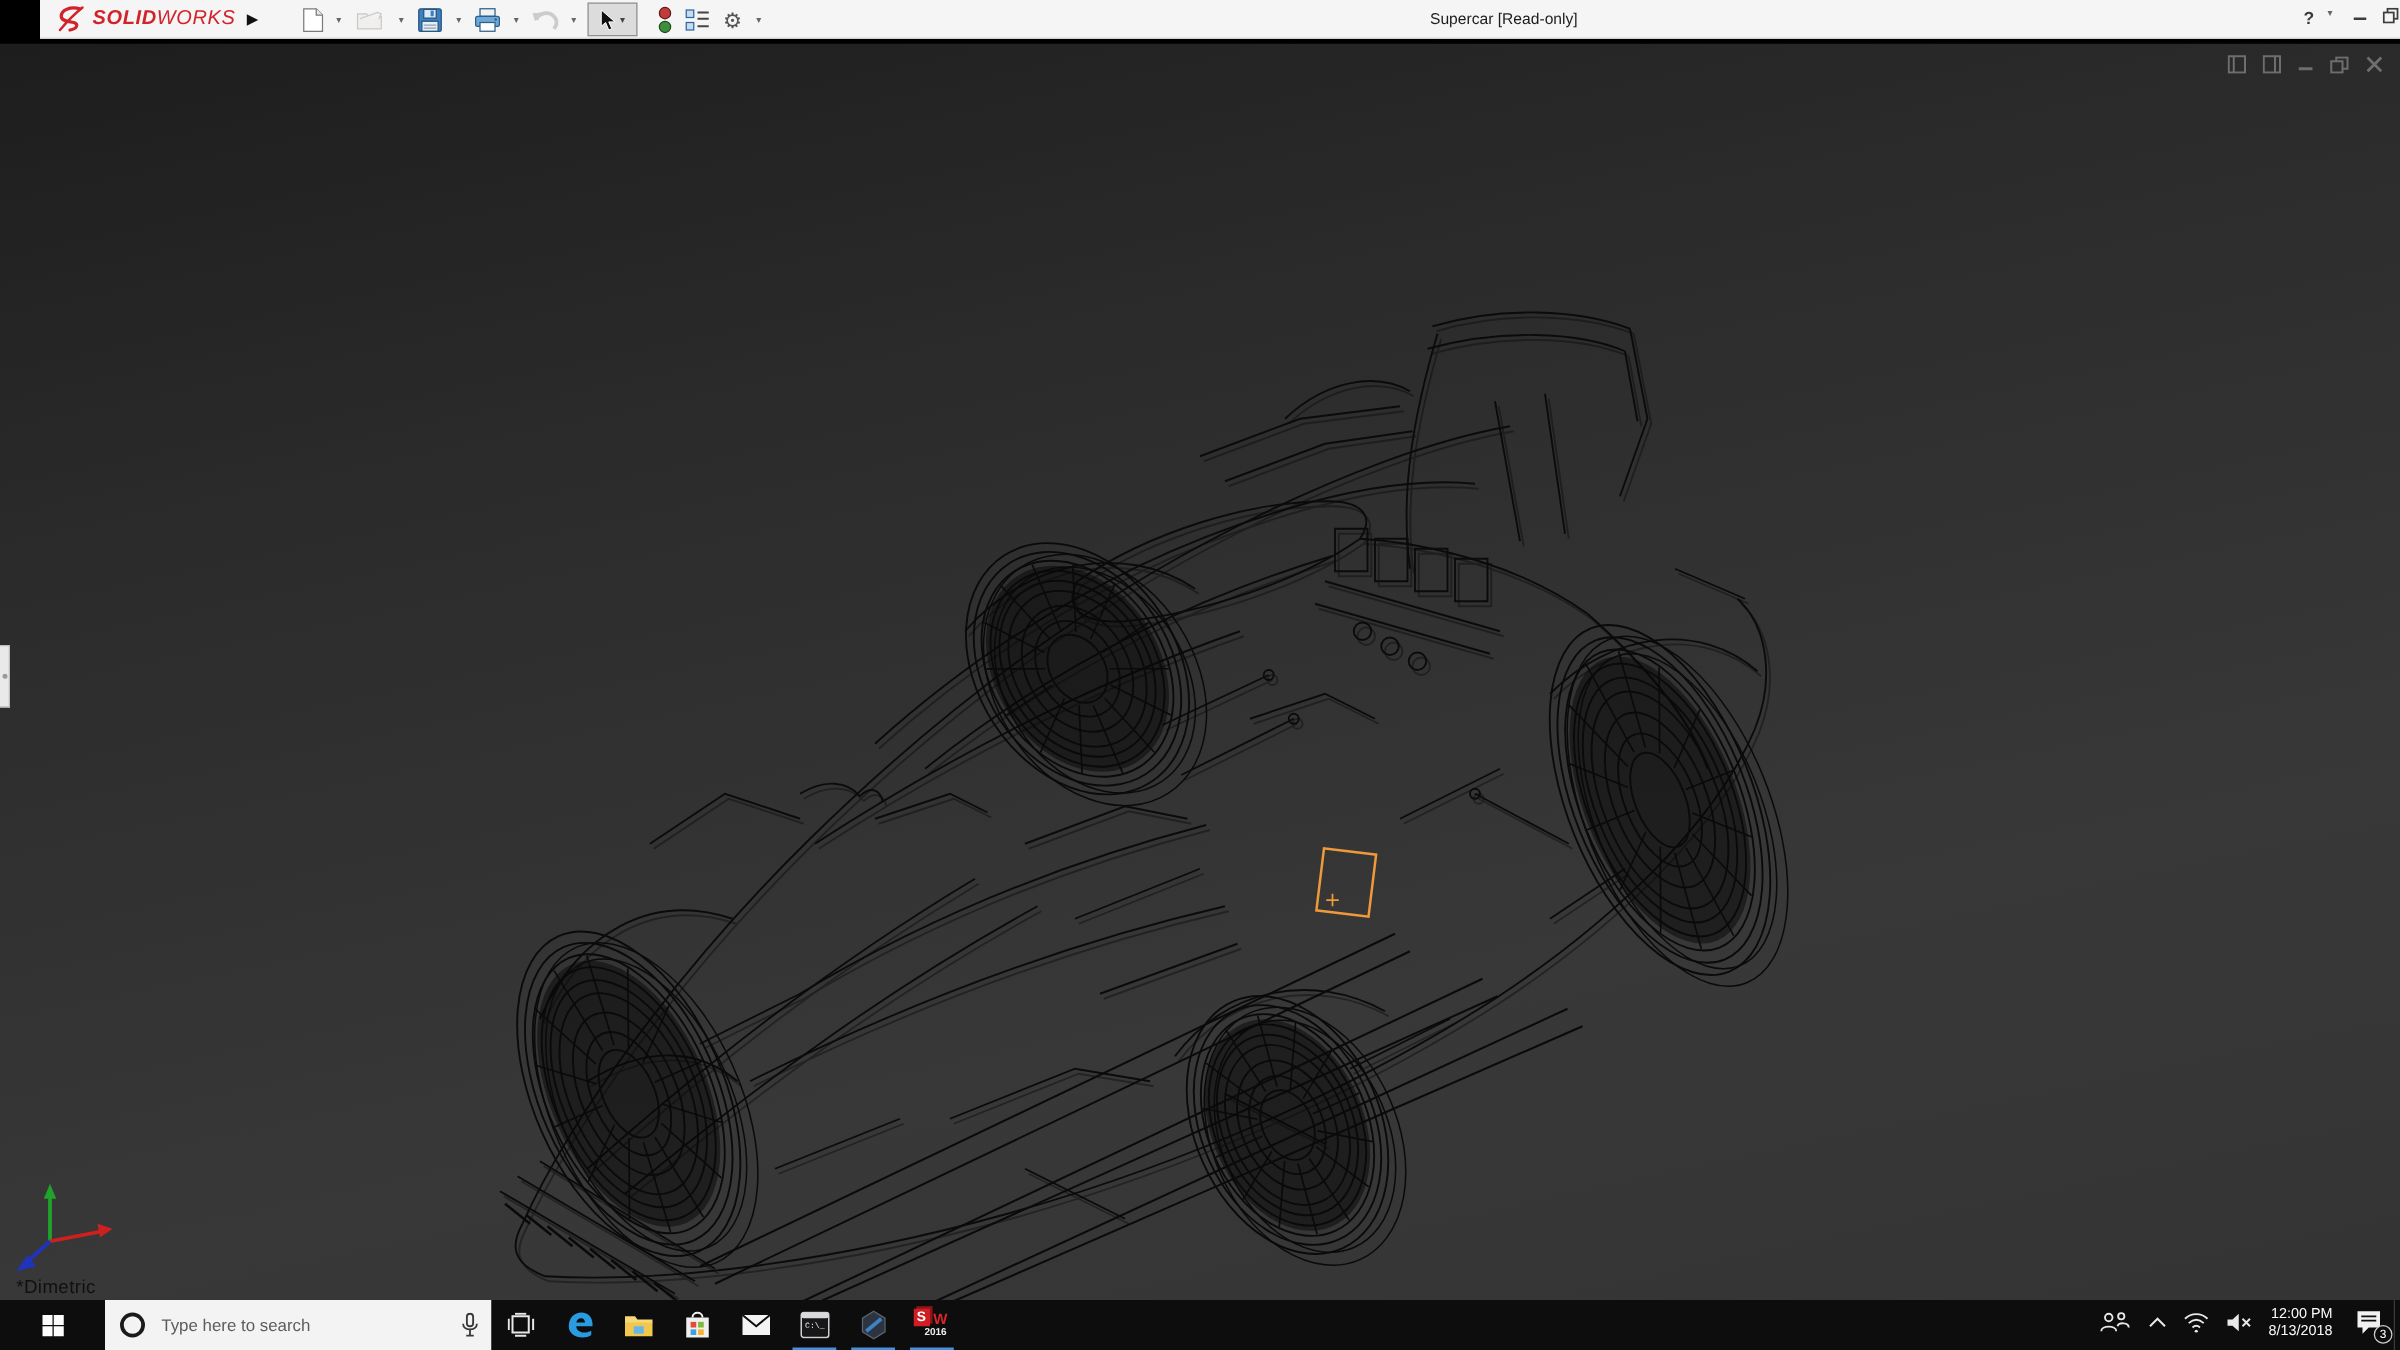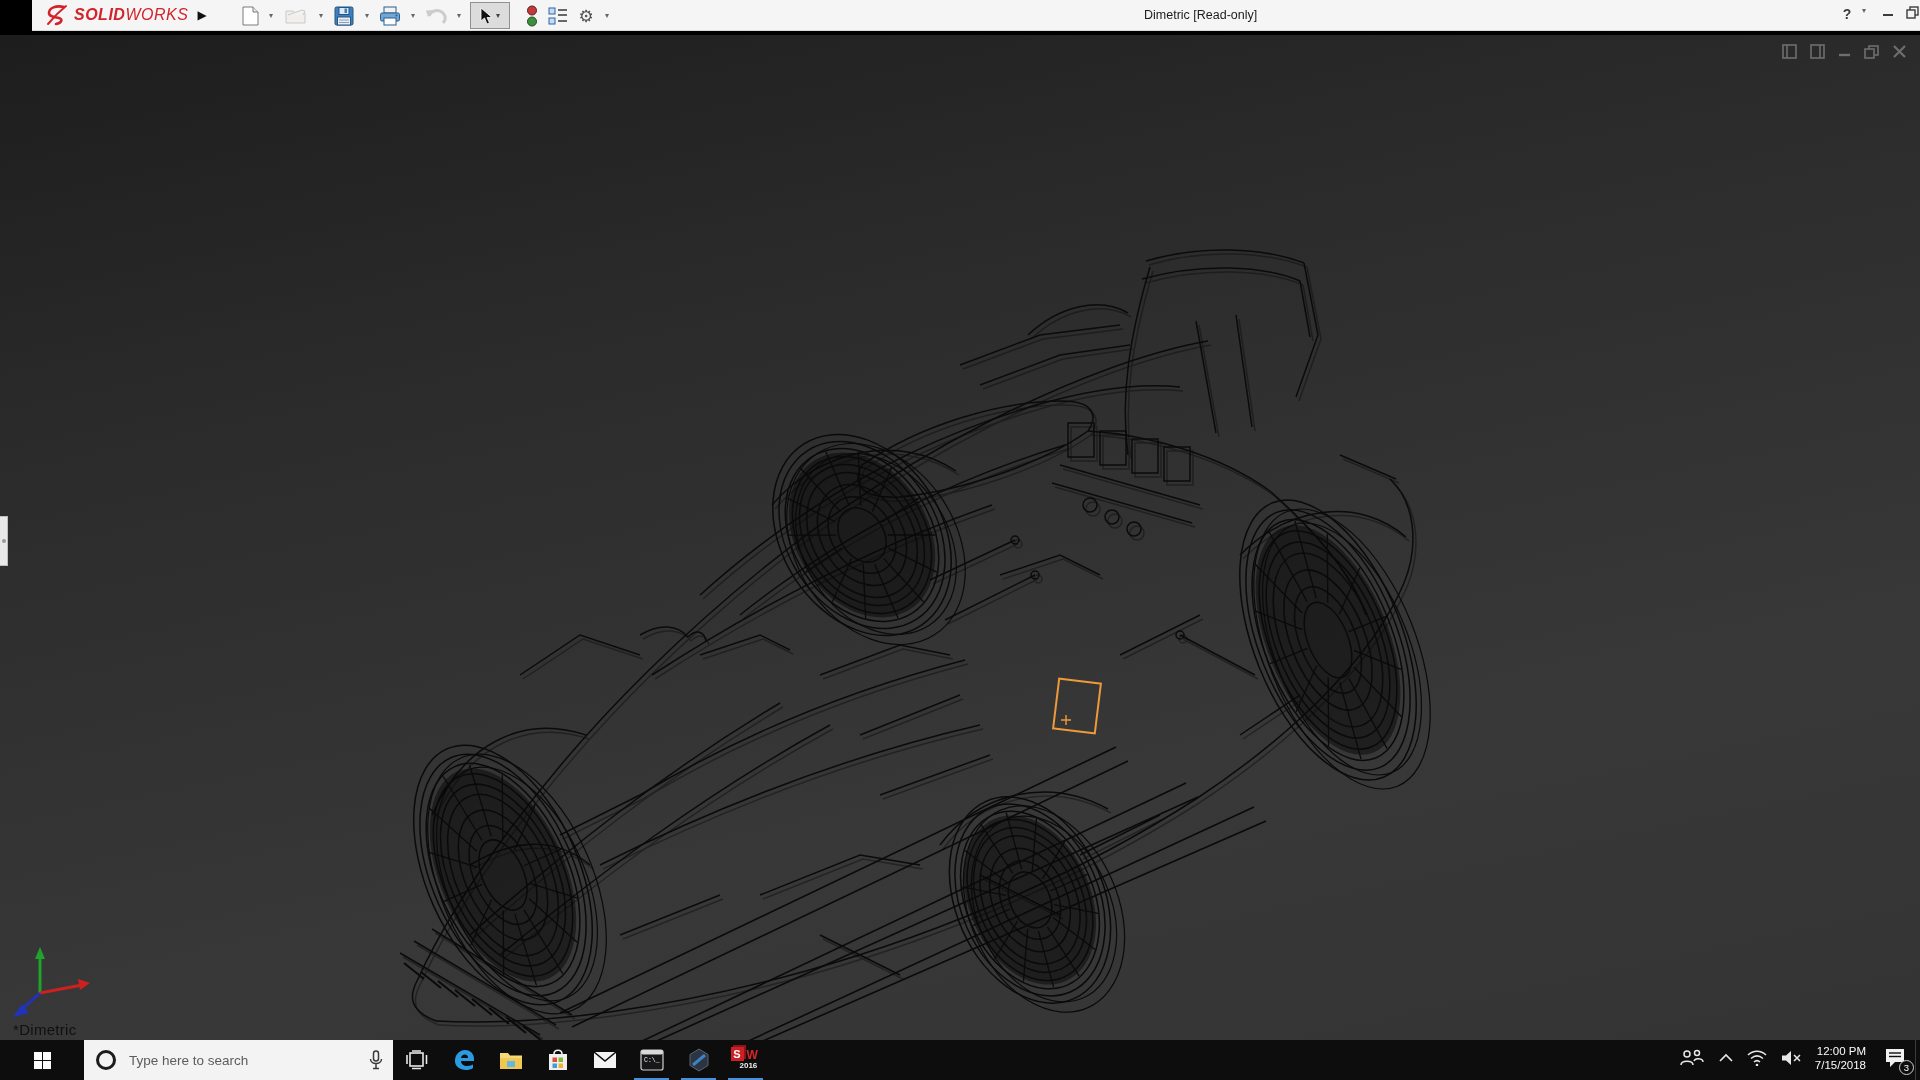--- a/index.html
+++ b/index.html
@@ -164,21 +164,21 @@
         <line x1="10" y1="8" x2="19" y2="8" stroke="#444" stroke-width="1.6"></line>
         <line x1="10" y1="14" x2="19" y2="14" stroke="#444" stroke-width="1.6"></line>
       </svg>
     </div>
 
     <div class="tbi" style="left:542px;font-size:17px;color:#555">
       <span>⚙</span>
     </div>
     <div class="tb-caret" style="left:570px">▾</div>
 
-    <div class="wtitle">Dimetric [Read-only]</div>
+    <div class="wtitle">Supercar [Read-only]</div>
 
     <div class="winctl" style="left:1806px;width:18px;font-weight:700;font-size:14px">
         <span>?</span>
       </div>
     <div class="winctl" style="left:1826px;width:12px;font-size:8px;color:#666">▾</div>
     <div class="winctl" style="left:1846px;width:20px">
       <svg width="12" height="12" viewBox="0 0 12 12">
           <line x1="1" y1="9" x2="11" y2="9" stroke="#3c3c3c" stroke-width="2"></line>
         </svg>
     </div>
@@ -511,21 +511,21 @@
         </svg>
       </div>
       <div class="tray-ic">
         <svg width="20" height="16" viewBox="0 0 20 16">
           <path d="M1,5.5 h4 l5,-4.5 v14 l-5,-4.5 h-4 z" fill="#e8e8e8"></path>
           <path d="M13,5 L19,11 M19,5 L13,11" stroke="#e8e8e8" stroke-width="1.5"></path>
         </svg>
       </div>
       <div class="clock">
         <div>12:00 PM</div>
-        <div>7/15/2018</div>
+        <div>8/13/2018</div>
       </div>
       <div class="ac-wrap">
         <svg width="22" height="20" viewBox="0 0 22 20">
           <path d="M2,1 h18 v13 h-9 l-5,5 v-5 h-4 z" fill="#f1f1f1"></path>
           <line x1="5" y1="5" x2="17" y2="5" stroke="#0d0d0e" stroke-width="1.4"></line>
           <line x1="5" y1="8.5" x2="17" y2="8.5" stroke="#0d0d0e" stroke-width="1.4"></line>
         </svg>
         <div class="ac-badge">3</div>
       </div>
     </div>

